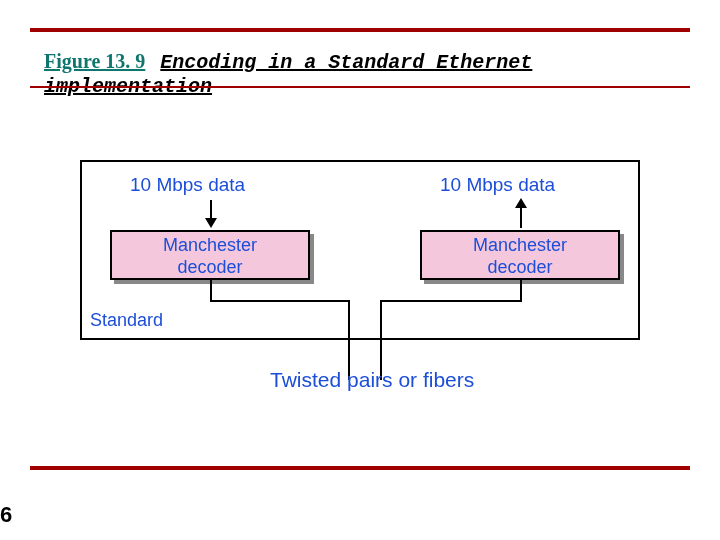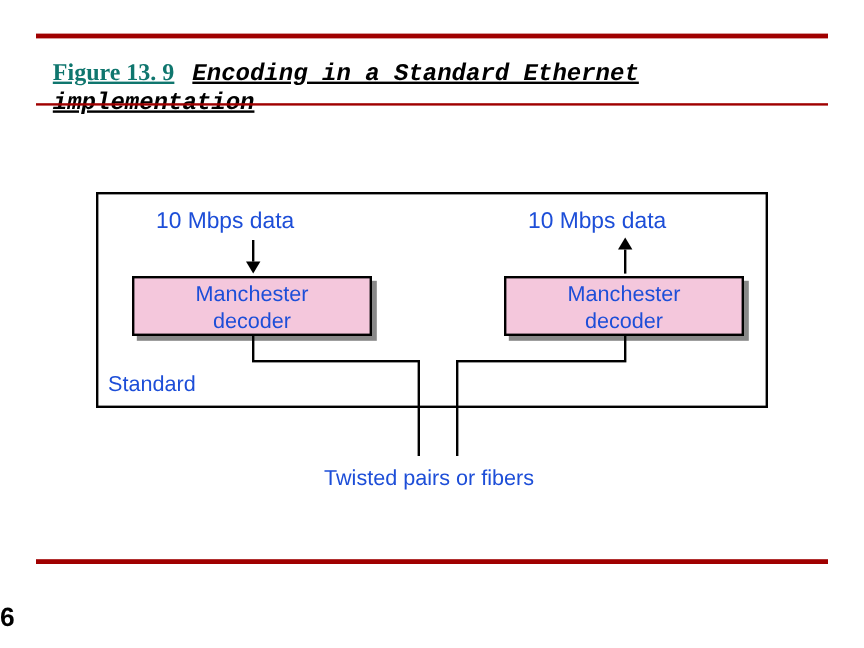--- a/index.html
+++ b/index.html
@@ -114,22 +114,22 @@
   }
   .station-label {
     position: absolute;
     left: 10px;
     top: 150px;
     font-size: 18px;
   }
   .twisted-label {
     position: absolute;
     left: 190px;
-    top: 228px;
-    font-size: 18px;
+    top: 208px;
+    font-size: 21px;
   }
 
   
   .v-line {
     position: absolute;
     width: 2px;
     background: #000;
   }
   .arrow-down {
     position: absolute;

